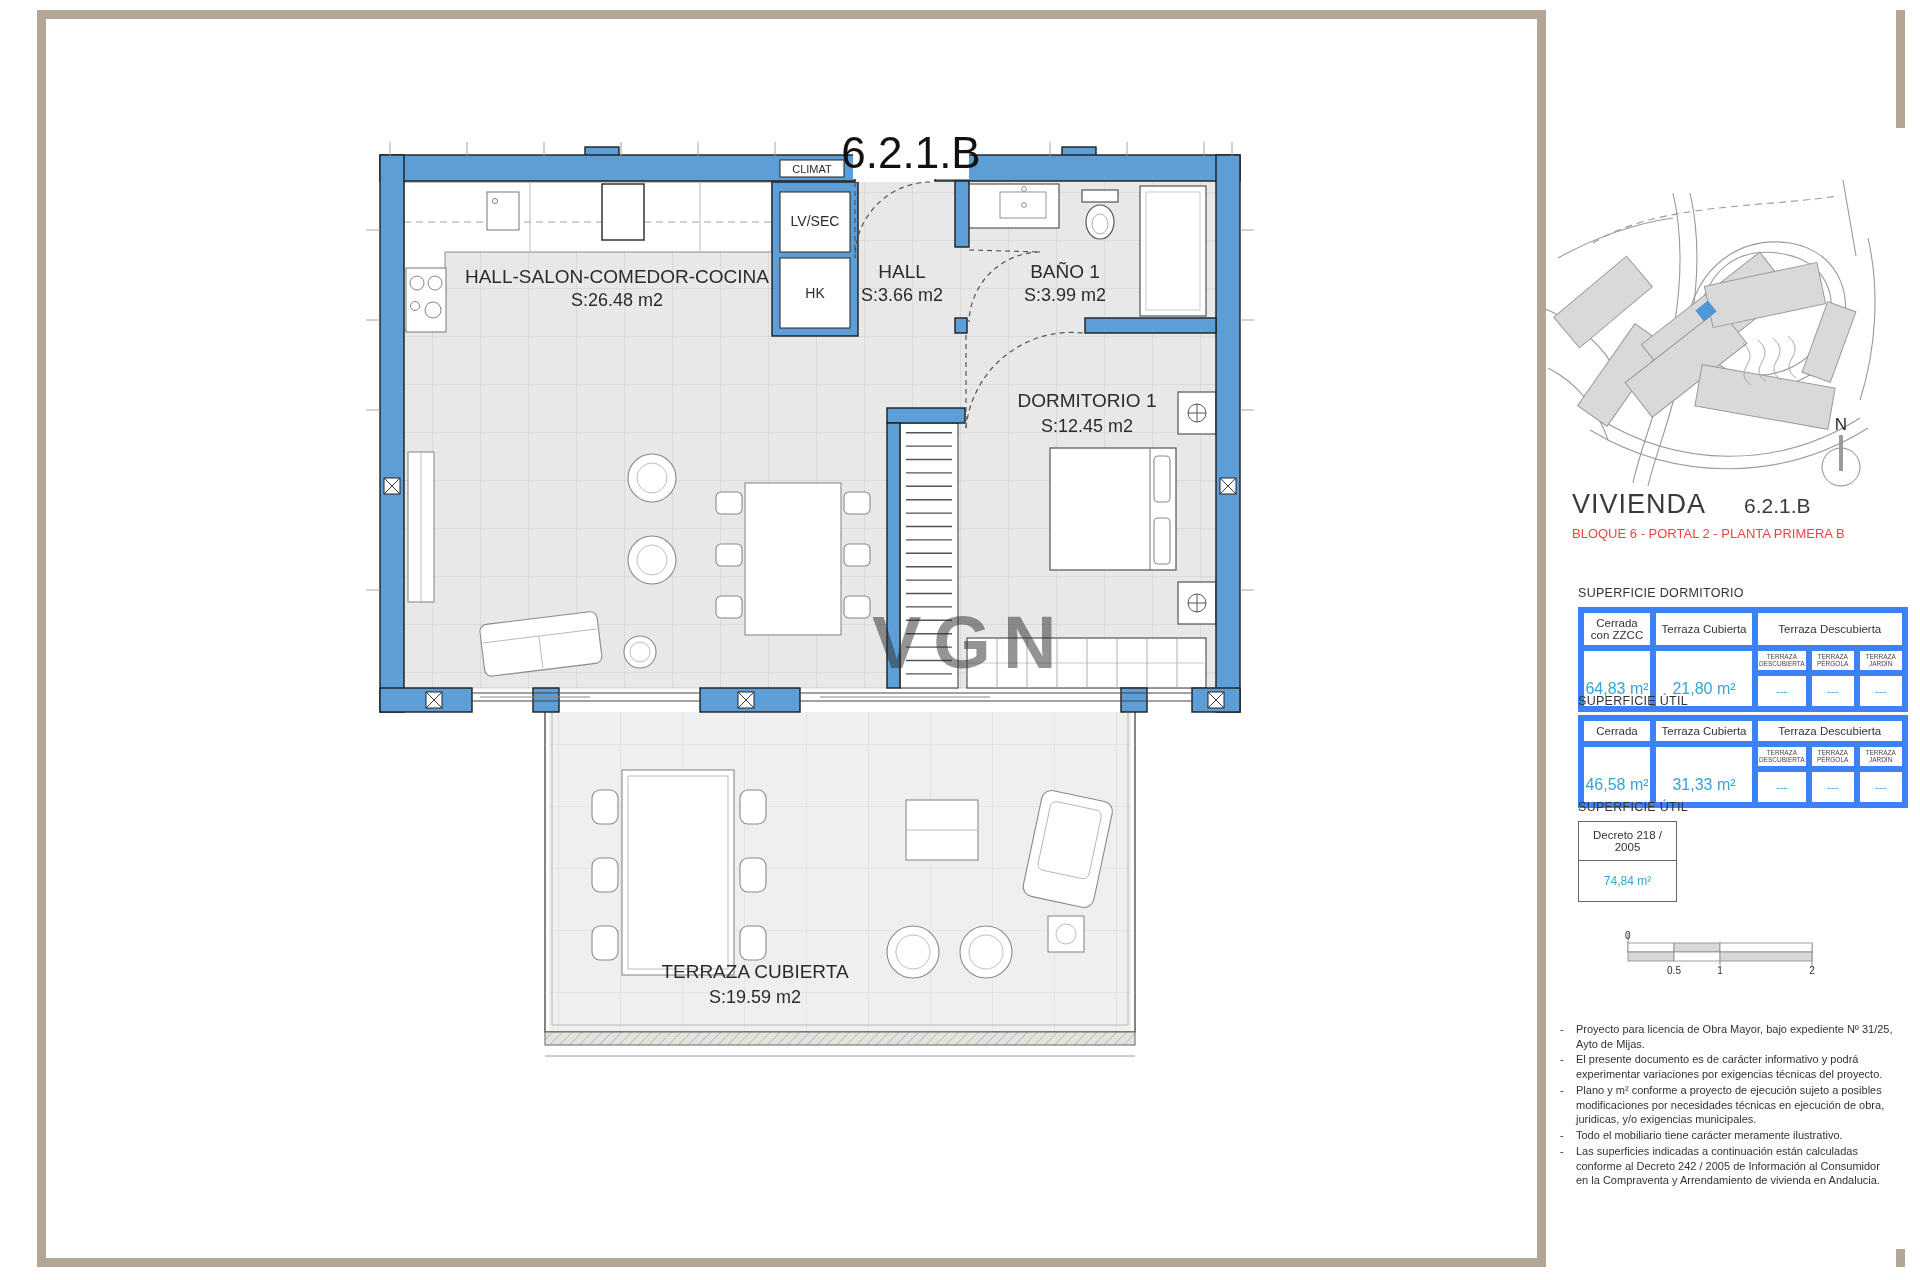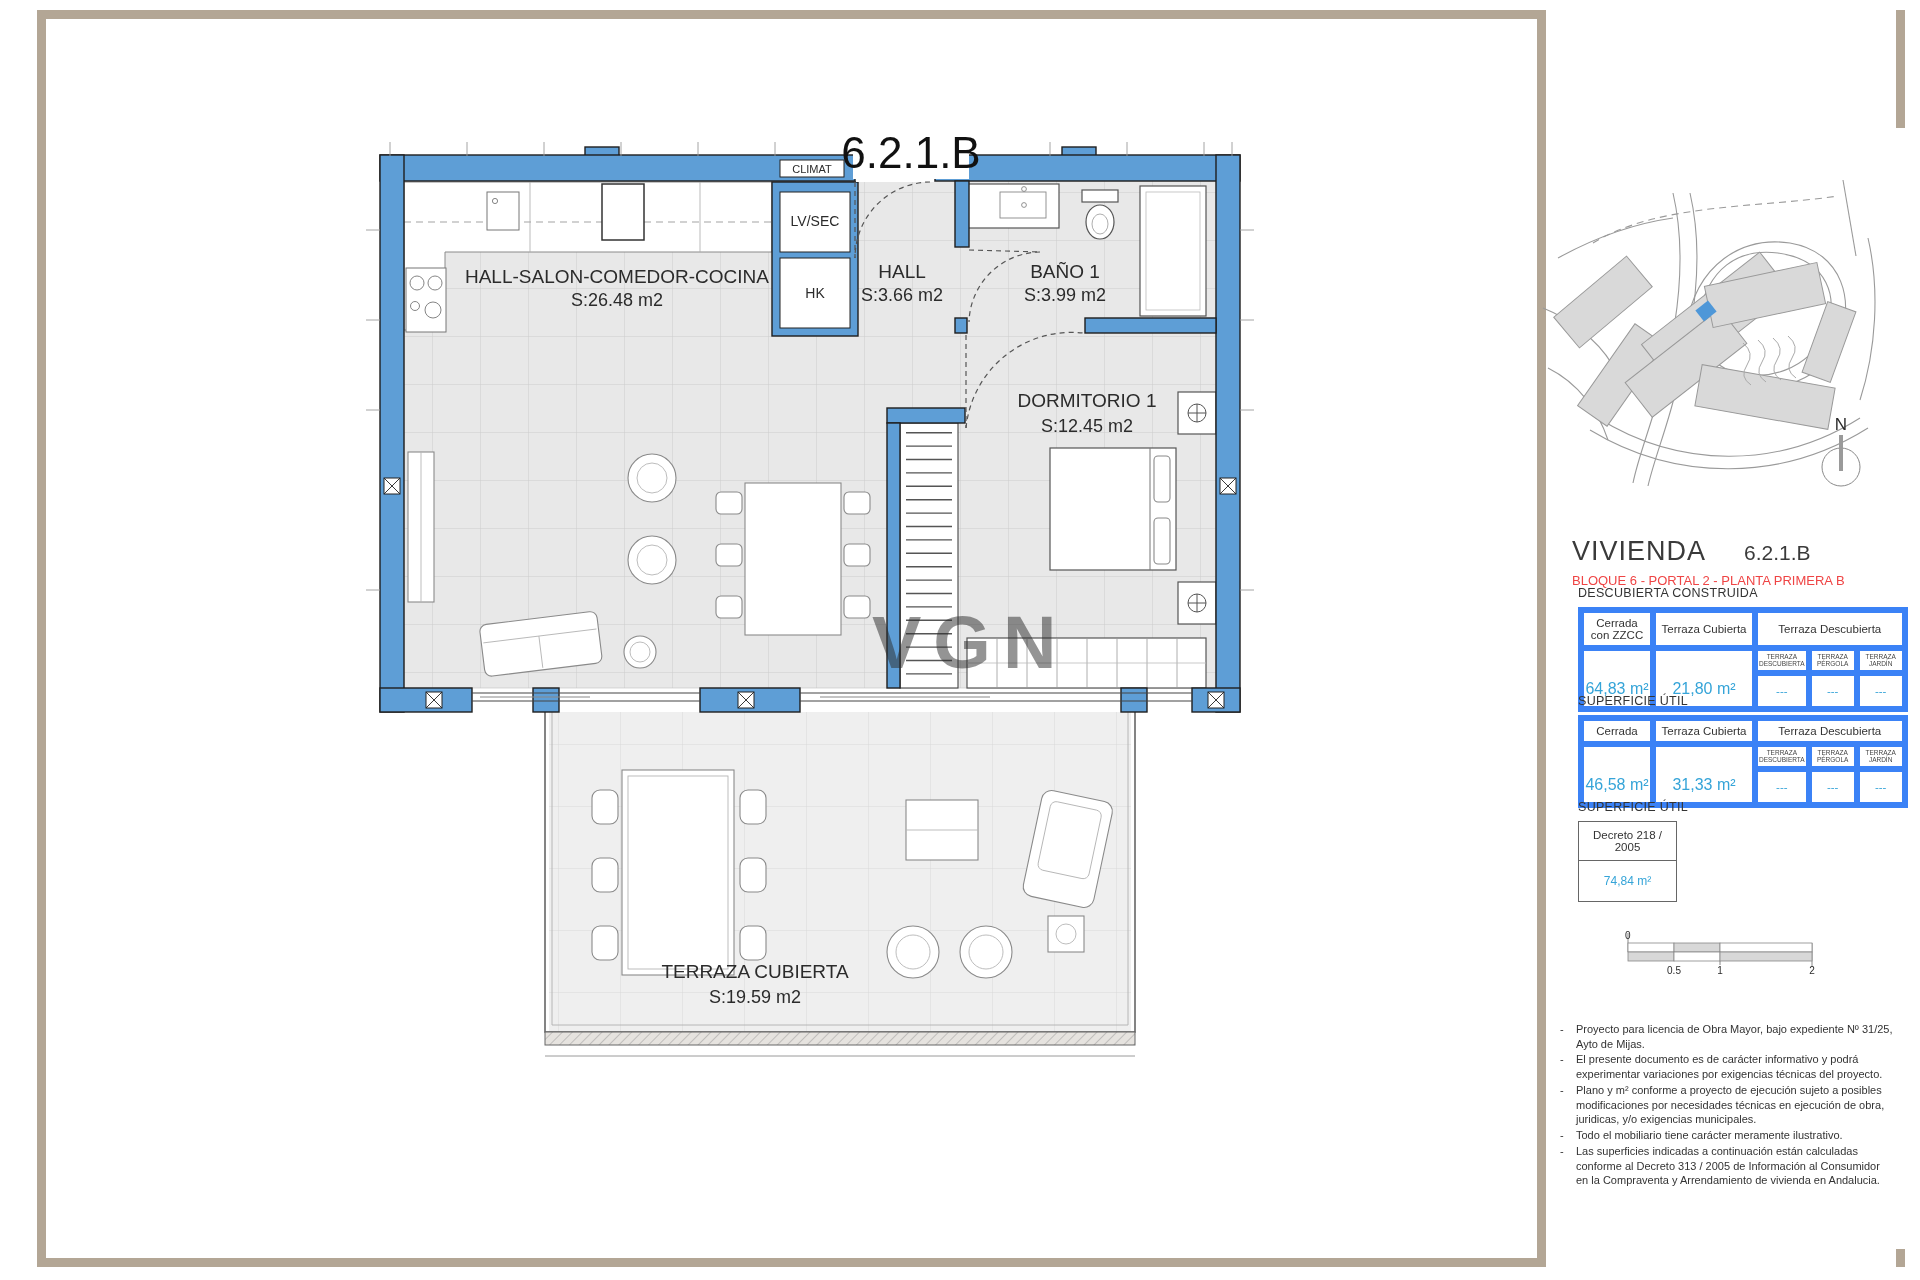--- a/index.html
+++ b/index.html
@@ -16,21 +16,21 @@
   .tiny-label{font-size:11px;}
   .furn{fill:#ffffff;stroke:#8a8a8a;stroke-width:1.1;}
   .furn2{fill:none;stroke:#b5b5b5;stroke-width:0.9;}
   .fix{fill:#ffffff;stroke:#555;stroke-width:1.2;}
   .wall{fill:#5e9ed6;stroke:#1f1f1f;stroke-width:1.4;}
   .glass{stroke:#444;stroke-width:1.2;}
   .door{fill:none;stroke:#555;stroke-width:1.2;stroke-dasharray:5 4;}
   .tick{stroke:#9a9a9a;stroke-width:0.9;}
   .xsym{fill:#fff;stroke:#222;stroke-width:1;}
   
-  #vivienda{left:1572px;top:536px;color:#3a3a3a;}
+  #vivienda{left:1572px;top:489px;color:#3a3a3a;}
   #vivienda .big{font-size:27px;letter-spacing:1px;}
   #vivienda .unit{font-size:21px;margin-left:38px;}
   #vivienda .sub{font-size:13px;margin-top:6px;color:#ef4444;}
   .sec-title{font-size:12.5px;color:#333;letter-spacing:.3px;margin-bottom:7px;}
   table.surf{border-collapse:collapse;}
   table.surf td,table.surf th{border:6px solid #3b82f6;font-weight:normal;color:#333;}
   table.surf th{font-size:11.5px;padding:4px 2px;}
   table.surf td.sub{font-size:6.5px;color:#444;text-align:center;padding:2px 1px;line-height:1.15;}
   table.surf td.val{font-size:11.5px;text-align:center;color:#35a4d8;padding:3px 2px;height:24px;}
   table.surf td.bigval{font-size:16px;text-align:center;color:#35a4d8;vertical-align:bottom;padding-bottom:8px;}
@@ -372,21 +372,21 @@
     <text x="303" y="262" text-anchor="middle" font-size="17">N</text>
   </g>
 </svg>
 
 <div id="vivienda" class="abs">
   <span class="big">VIVIENDA</span><span class="unit">6.2.1.B</span>
   <div class="sub">BLOQUE 6 - PORTAL 2 - PLANTA PRIMERA B</div>
 </div>
 
 <div class="abs" style="left:1578px;top:586px">
-  <div class="sec-title">DESCUBIERTA CONSTRUIDA</div>
+  <div class="sec-title">SUPERFICIE DORMITORIO</div>
   <table class="surf">
     <tbody>
         <tr>
       <th class="c1">Cerrada con ZZCC</th>
       <th class="c2">Terraza Cubierta</th>
       <th colspan="3" style="width:120px">Terraza Descubierta</th>
     </tr>
     <tr>
       <td rowspan="2" class="bigval">64,83 m²</td>
       <td rowspan="2" class="bigval">21,80 m²</td>
@@ -464,15 +464,15 @@
   <div class="note">
     <span class="b">-</span>
     <span>Plano y m² conforme a proyecto de ejecución sujeto a posibles modificaciones por necesidades técnicas en ejecución de obra, juridicas, y/o exigencias municipales.</span>
   </div>
   <div class="note">
     <span class="b">-</span>
     <span>Todo el mobiliario tiene carácter meramente ilustrativo.</span>
   </div>
   <div class="note">
     <span class="b">-</span>
-    <span>Las superficies indicadas a continuación están calculadas conforme al Decreto 313 / 2005  de Información al Consumidor en la Compraventa y Arrendamiento de vivienda en Andalucia.</span>
+    <span>Las superficies indicadas a continuación están calculadas conforme al Decreto 242 / 2005  de Información al Consumidor en la Compraventa y Arrendamiento de vivienda en Andalucia.</span>
   </div>
 </div>
 
 </body></html>

